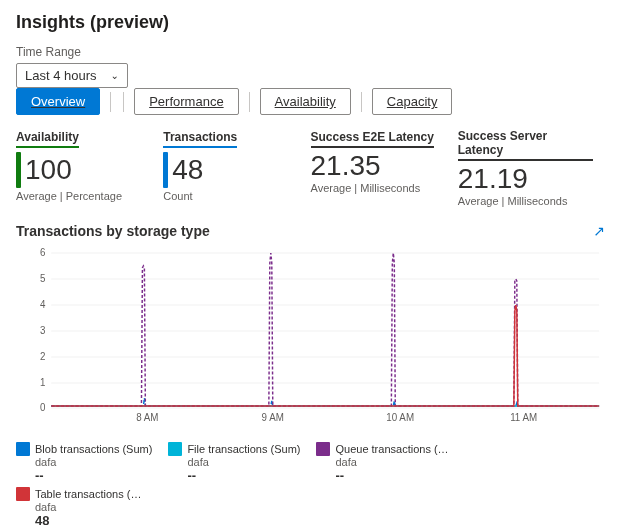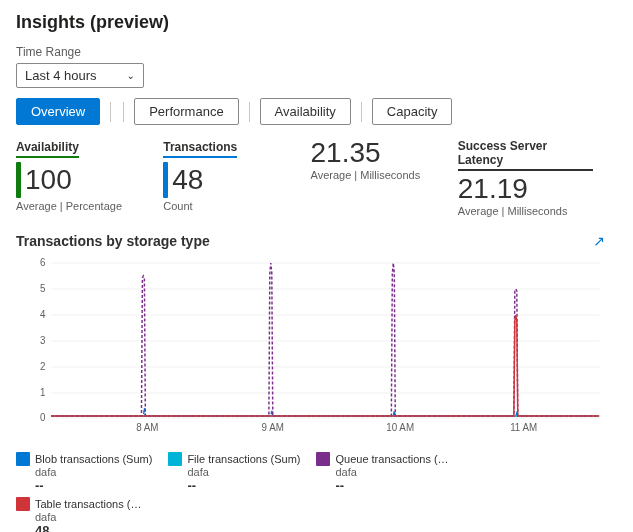--- a/index.html
+++ b/index.html
@@ -25,34 +25,34 @@
       font-size: 12px;
       color: #605e5c;
       margin-bottom: 4px;
     }
     .time-range-select {
       display: flex;
       align-items: center;
       border: 1px solid #8a8886;
       border-radius: 2px;
       padding: 4px 8px;
-      width: 128px;
+      width: 112px;
       cursor: pointer;
       background: #fff;
       font-size: 13px;
-      margin-bottom: 10px;
       justify-content: space-between;
     }
     .time-range-select span { color: #323130; }
     .chevron { font-size: 10px; color: #605e5c; }
     .tabs {
       display: flex;
       align-items: center;
       gap: 8px;
       margin-bottom: 14px;
+      text-decoration: underline;
     }
     .tab {
       padding: 5px 14px;
       border: 1px solid #8a8886;
       background: #fff;
       cursor: pointer;
       font-size: 13px;
       border-radius: 2px;
       color: #323130;
     }
@@ -210,20 +210,21 @@
     <div class="metric">
       <div class="metric-title" style="border-color:#0078d4;">Transactions</div>
       <div class="metric-value-row">
         <div class="metric-bar" style="background:#0078d4;"></div>
         <div class="metric-value">48</div>
       </div>
       <div class="metric-sub">Count</div>
     </div>
 
     <div class="metric">
+      <div class="metric-title" style="border-color:#323130;">Success E2E Latency</div>
       <div class="metric-value-row">
         <div class="metric-value">21.35</div>
       </div>
       <div class="metric-sub">Average | Milliseconds</div>
     </div>
 
     <div class="metric">
       <div class="metric-title" style="border-color:#323130;">Success Server Latency</div>
       <div class="metric-value-row">
         <div class="metric-value">21.19</div>

